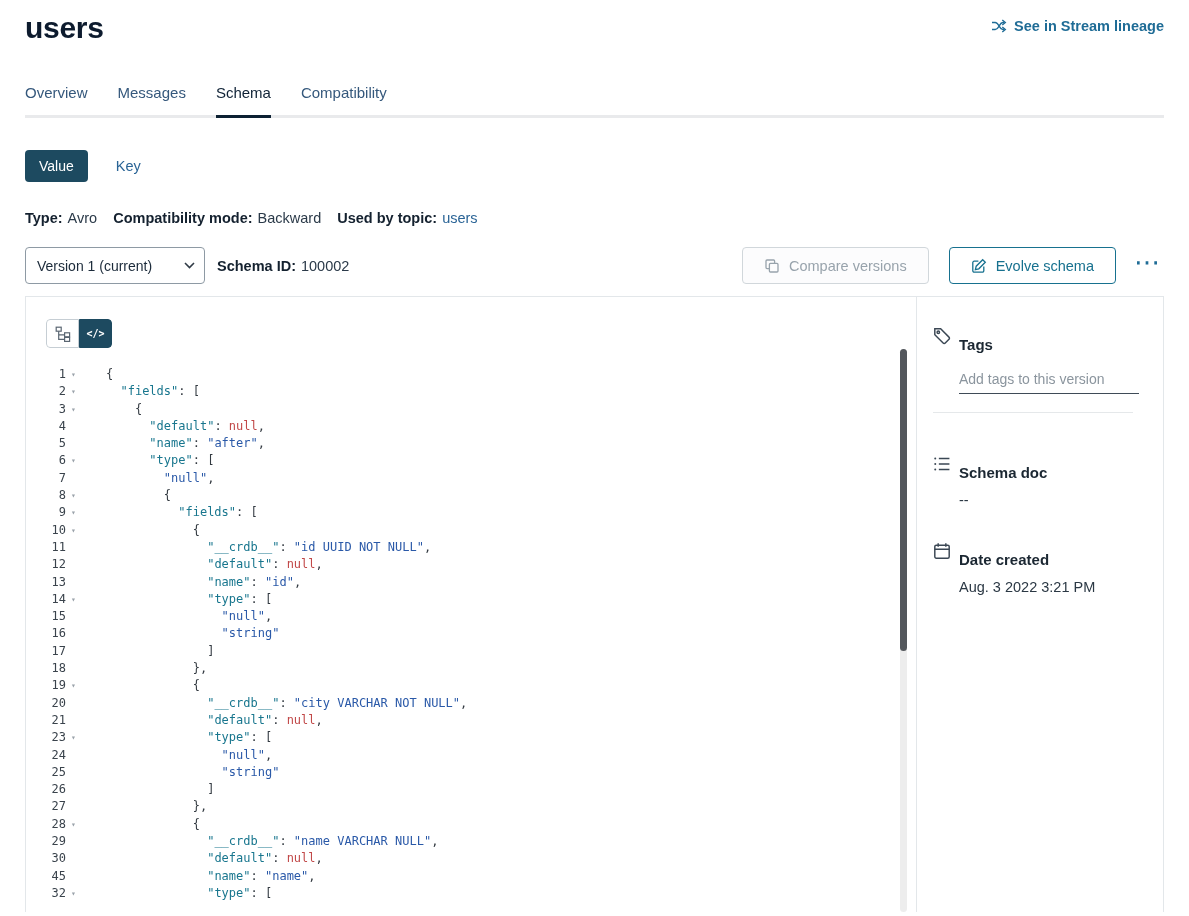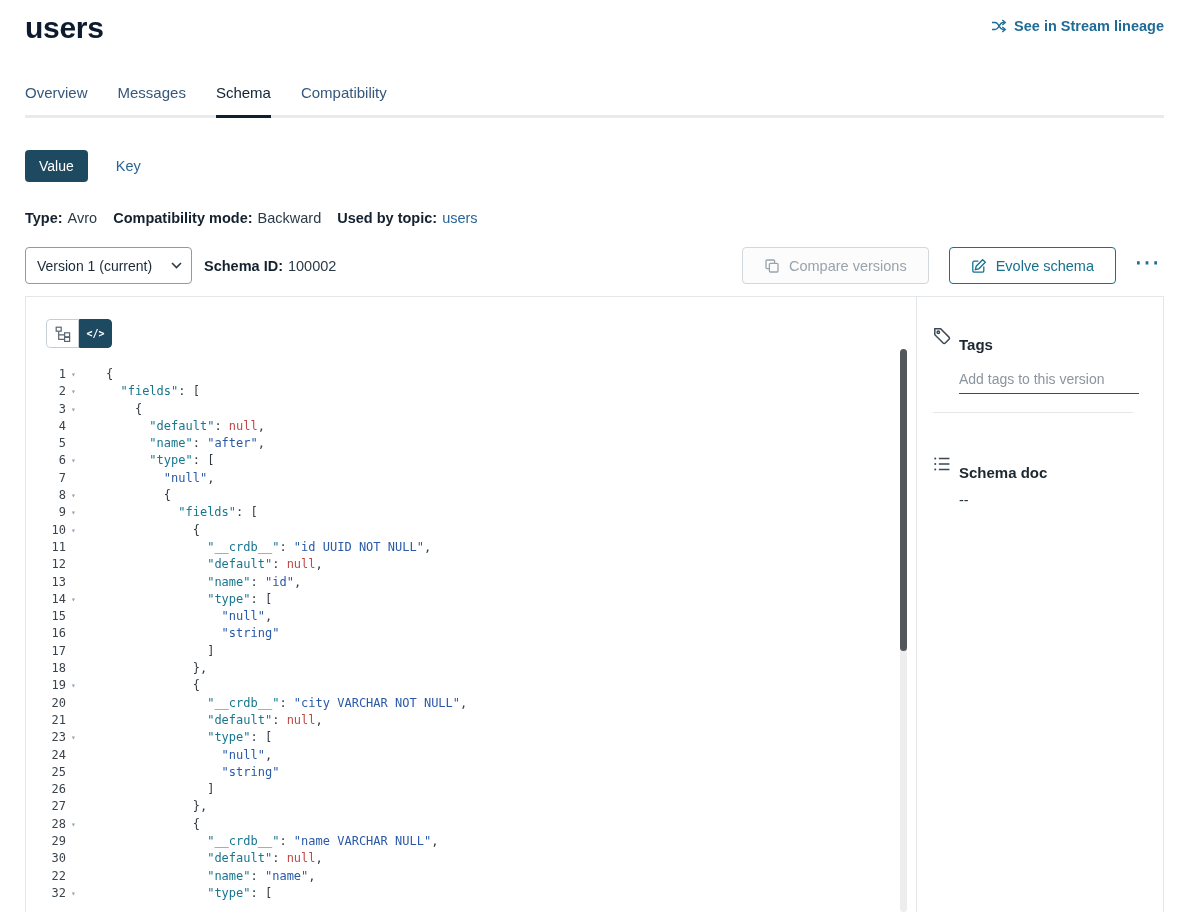--- a/index.html
+++ b/index.html
@@ -26,21 +26,21 @@
   .key-link { color: #2a6496; font-size: 14.5px; cursor: pointer; text-decoration: none; }
 
   
   .meta-row { display: flex; gap: 16px; margin-top: 28px; font-size: 14.5px; color: #2b3a49; }
   .meta-group { display: flex; gap: 5px; }
   .meta-group b { color: #14212f; font-weight: 700; }
   .topic-link { color: #2a6496; cursor: pointer; text-decoration: none; }
 
   
   .toolbar-row { display: flex; align-items: center; margin-top: 21px; }
-  .select-wrap { position: relative; width: 167px; }
+  .select-wrap { position: relative; width: 180px; }
   .select-wrap select { width: 100%; height: 37px; border: 1px solid #8e9aa4; border-radius: 4px; background: #ffffff; font-family: inherit; font-size: 14px; color: #1b2a3a; padding: 0 26px 0 11px; appearance: none; -webkit-appearance: none; cursor: pointer; }
   .select-chev { position: absolute; right: 10px; top: 15px; pointer-events: none; display: inline-flex; }
   .schema-id { margin-left: 12px; font-size: 14.5px; color: #2b3a49; }
   .schema-id b { color: #14212f; font-weight: 700; margin-right: 5px; }
   .btn { display: inline-flex; align-items: center; gap: 9px; height: 37px; padding: 0 21px; border-radius: 4px; font-family: inherit; font-size: 14.5px; cursor: pointer; background: #ffffff; }
   .btn-compare { margin-left: auto; border: 1px solid #d1d7db; color: #98a3ac; background: #fcfcfd; }
   .btn-evolve { margin-left: 20px; border: 1px solid #17718f; color: #17718f; font-weight: 400; }
   .more-btn { margin-left: 14px; border: none; background: none; color: #1f6c96; font-size: 26px; line-height: 20px; cursor: pointer; padding: 0 4px 8px 4px; }
 
   
@@ -197,21 +197,21 @@
           <div class="code-line"><span class="gutter-num">20</span><span class="fold"></span><span class="code-text"><span class="tk-p">              </span><span class="tk-k">"__crdb__"</span><span class="tk-p">: </span><span class="tk-s">"city VARCHAR NOT NULL"</span><span class="tk-p">,</span></span></div>
           <div class="code-line"><span class="gutter-num">21</span><span class="fold"></span><span class="code-text"><span class="tk-p">              </span><span class="tk-k">"default"</span><span class="tk-p">: </span><span class="tk-n">null</span><span class="tk-p">,</span></span></div>
           <div class="code-line"><span class="gutter-num">23</span><span class="fold">▾</span><span class="code-text"><span class="tk-p">              </span><span class="tk-k">"type"</span><span class="tk-p">: [</span></span></div>
           <div class="code-line"><span class="gutter-num">24</span><span class="fold"></span><span class="code-text"><span class="tk-p">                </span><span class="tk-s">"null"</span><span class="tk-p">,</span></span></div>
           <div class="code-line"><span class="gutter-num">25</span><span class="fold"></span><span class="code-text"><span class="tk-p">                </span><span class="tk-s">"string"</span></span></div>
           <div class="code-line"><span class="gutter-num">26</span><span class="fold"></span><span class="code-text"><span class="tk-p">              ]</span></span></div>
           <div class="code-line"><span class="gutter-num">27</span><span class="fold"></span><span class="code-text"><span class="tk-p">            },</span></span></div>
           <div class="code-line"><span class="gutter-num">28</span><span class="fold">▾</span><span class="code-text"><span class="tk-p">            {</span></span></div>
           <div class="code-line"><span class="gutter-num">29</span><span class="fold"></span><span class="code-text"><span class="tk-p">              </span><span class="tk-k">"__crdb__"</span><span class="tk-p">: </span><span class="tk-s">"name VARCHAR NULL"</span><span class="tk-p">,</span></span></div>
           <div class="code-line"><span class="gutter-num">30</span><span class="fold"></span><span class="code-text"><span class="tk-p">              </span><span class="tk-k">"default"</span><span class="tk-p">: </span><span class="tk-n">null</span><span class="tk-p">,</span></span></div>
-          <div class="code-line"><span class="gutter-num">22</span><span class="fold"></span><span class="code-text"><span class="tk-p">              </span><span class="tk-k">"name"</span><span class="tk-p">: </span><span class="tk-s">"name"</span><span class="tk-p">,</span></span></div>
+          <div class="code-line"><span class="gutter-num">45</span><span class="fold"></span><span class="code-text"><span class="tk-p">              </span><span class="tk-k">"name"</span><span class="tk-p">: </span><span class="tk-s">"name"</span><span class="tk-p">,</span></span></div>
           <div class="code-line"><span class="gutter-num">32</span><span class="fold">▾</span><span class="code-text"><span class="tk-p">              </span><span class="tk-k">"type"</span><span class="tk-p">: [</span></span></div>
         </div>
       <div class="scroll-track"></div>
       <div class="scroll-thumb"></div>
     </div>
 
     <aside class="sidebar">
       <section class="side-section tags">
         <div class="side-head">
           <span class="icon18">
@@ -234,16 +234,28 @@
               <circle cx="2" cy="3.2" r="0.9" fill="currentColor" stroke="none"></circle>
               <circle cx="2" cy="8" r="0.9" fill="currentColor" stroke="none"></circle>
               <circle cx="2" cy="12.8" r="0.9" fill="currentColor" stroke="none"></circle>
             </svg>
           </span>
           <span class="side-title">Schema doc</span>
         </div>
         <div class="side-value">--</div>
       </section>
 
+      <section class="side-section">
+        <div class="side-head">
+          <span class="icon18">
+            <svg viewBox="0 0 16 16" fill="none" stroke="currentColor" stroke-width="1.3">
+              <rect x="1.6" y="2.8" width="12.8" height="11.6" rx="1.3"></rect>
+              <path d="M1.6 6.4h12.8 M4.6 1.2v3 M11.4 1.2v3"></path>
+            </svg>
+          </span>
+          <span class="side-title">Date created</span>
+        </div>
+        <div class="side-value">Aug. 3 2022 3:21 PM</div>
+      </section>
     </aside>
   </div>
 
 </div>
 
 </body></html>

